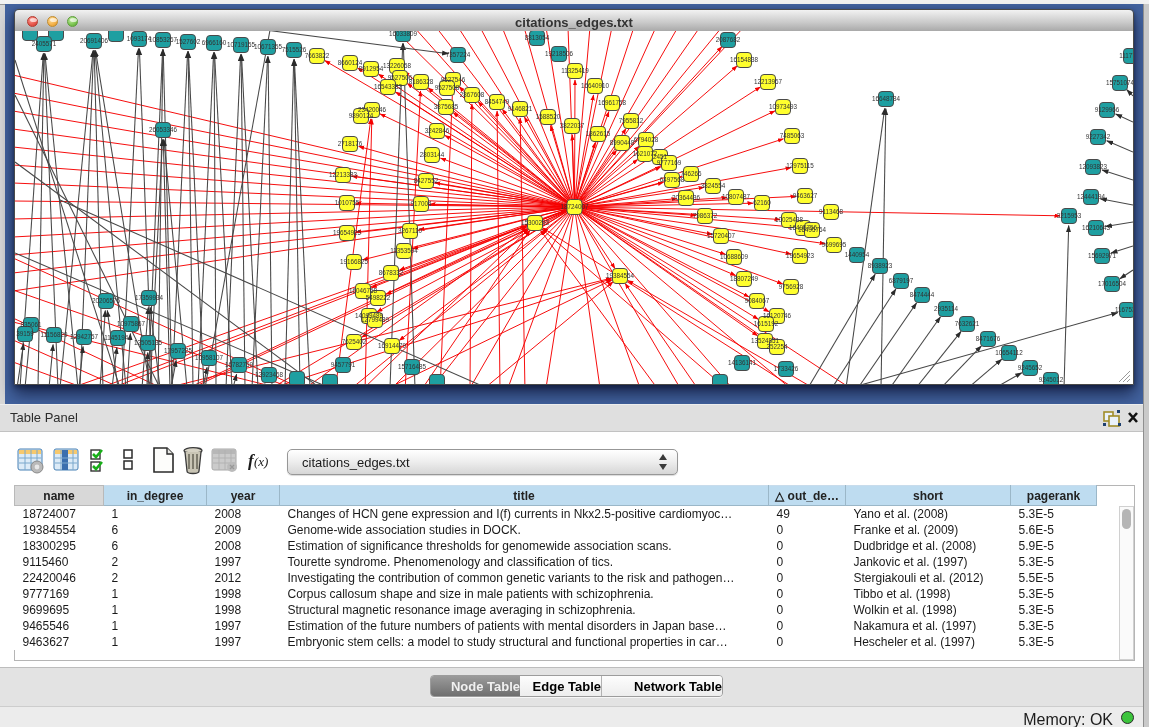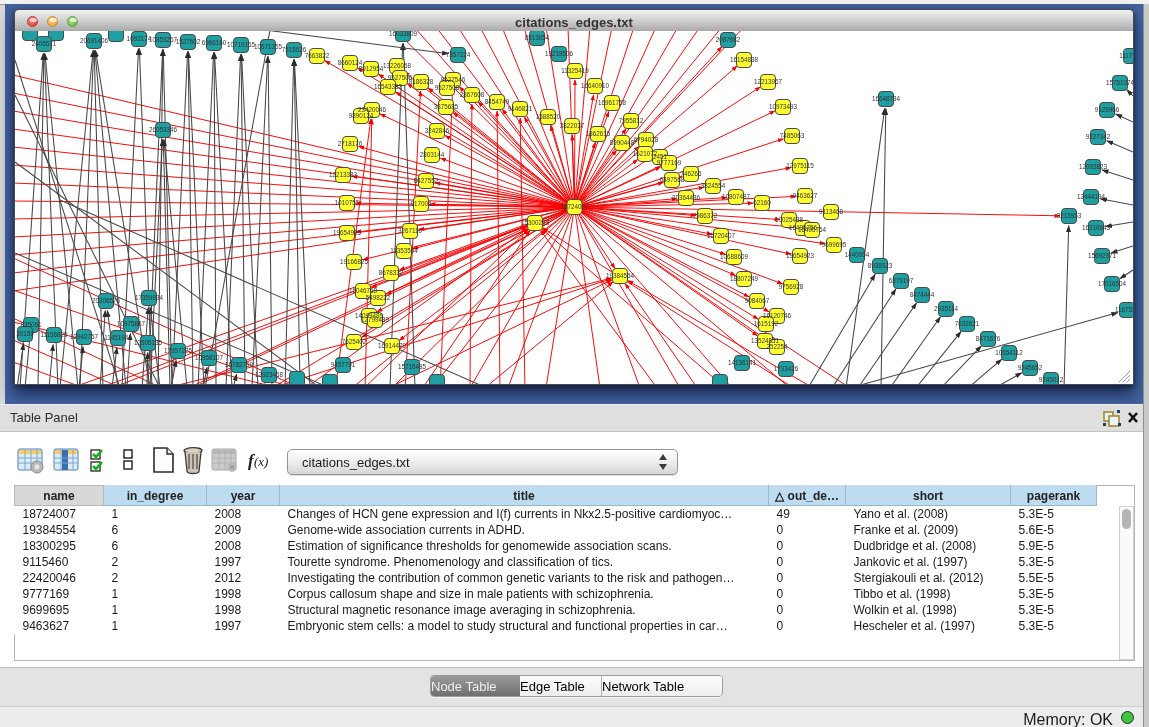--- a/index.html
+++ b/index.html
@@ -15,21 +15,21 @@
 .toolrow{position:absolute;left:0;top:28px;width:100%;height:53px}
 .dd{position:absolute;left:287px;top:17px;width:391px;height:26px;border:1px solid #979797;border-radius:5px;background:linear-gradient(#ffffff,#ededed 50%,#d6d6d6);box-shadow:0 1px 1px rgba(0,0,0,.15)}
 .dd span{position:absolute;left:14px;top:5px;font-size:13px;color:#1a1a1a}
 table.dt{position:absolute;left:14px;top:81px;border-collapse:collapse;table-layout:fixed;font-size:12px;color:#1a1a1a;background:#fff}
 table.dt th{background:#bedcf0;border:1px solid #9bb7c8;border-top:1px solid #c8dcec;font-weight:bold;font-size:12px;height:20px;color:#222;overflow:hidden;white-space:nowrap}
 table.dt td{height:16px;padding:0 0 0 8px;overflow:hidden;white-space:nowrap;border:0}
 .vsb{position:absolute;left:1119px;top:102px;width:15px;height:154px;background:#fafafa;border:1px solid #d0d0d0}
 .vsb i{position:absolute;left:2px;top:2px;width:9px;height:20px;border-radius:5px;background:#b5b5b5}
 .tabs{position:absolute;left:0;top:263px;width:100%;height:39px;background:#e3e3e3;border-top:1px solid #bdbdbd}
 .seg{position:absolute;top:7px;height:22px;border:1px solid #9c9c9c;border-radius:4px;overflow:hidden;display:flex;box-shadow:0 1px 0 rgba(255,255,255,.7)}
-.seg b{font-weight:normal;font-size:13px;padding-top:3px;display:block;text-align:left}
+.seg b{font-weight:bold;font-size:13px;padding-top:3px;display:block;text-align:right}
 .statusbar{position:absolute;left:0;top:302px;width:100%;height:21px;background:#ececec;border-top:1px solid #cdcdcd}
 .rstrip{position:absolute;left:1143px;top:4px;width:6px;height:723px;background:#c9c9c9;border-left:1px solid #8f8f8f;z-index:9}
 </style></head><body>
 <div style="position:absolute;left:0;top:0;width:1149px;height:5px;background:#f2f2f2;border-bottom:1px solid #9a9a9a"></div>
 <div class="desk"></div>
 <div class="rstrip"></div>
 <div class="win">
  <div class="tbar">
   <span style="position:absolute;left:0;right:0;top:5px;text-align:center;font-size:13px;font-weight:bold;color:#333">citations_edges.txt</span>
  </div>
@@ -645,21 +645,21 @@
           <td>2008</td>
           <td>Changes of HCN gene expression and I(f) currents in Nkx2.5-positive cardiomyoc…</td>
           <td>49</td>
           <td>Yano et al. (2008)</td>
           <td>5.3E-5</td>
         </tr>
         <tr>
           <td>19384554</td>
           <td>6</td>
           <td>2009</td>
-          <td>Genome-wide association currents in ADHD.</td>
+          <td>Genome-wide association studies in DOCK.</td>
           <td>0</td>
           <td>Franke et al. (2009)</td>
           <td>5.6E-5</td>
         </tr>
         <tr>
           <td>18300295</td>
           <td>6</td>
           <td>2008</td>
           <td>Estimation of significance thresholds for genomewide association scans.</td>
           <td>0</td>
@@ -693,20 +693,29 @@
           <td>Tibbo et al. (1998)</td>
           <td>5.3E-5</td>
         </tr>
         <tr>
           <td>9699695</td>
           <td>1</td>
           <td>1998</td>
           <td>Structural magnetic resonance image averaging in schizophrenia.</td>
           <td>0</td>
           <td>Wolkin et al. (1998)</td>
+          <td>5.3E-5</td>
+        </tr>
+        <tr>
+          <td>9465546</td>
+          <td>1</td>
+          <td>1997</td>
+          <td>Estimation of the future numbers of patients with mental disorders in Japan base…</td>
+          <td>0</td>
+          <td>Nakamura et al. (1997)</td>
           <td>5.3E-5</td>
         </tr>
         <tr>
           <td>9463627</td>
           <td>1</td>
           <td>1997</td>
           <td>Embryonic stem cells: a model to study structural and functional properties in car…</td>
           <td>0</td>
           <td>Hescheler et al. (1997)</td>
           <td>5.3E-5</td>

